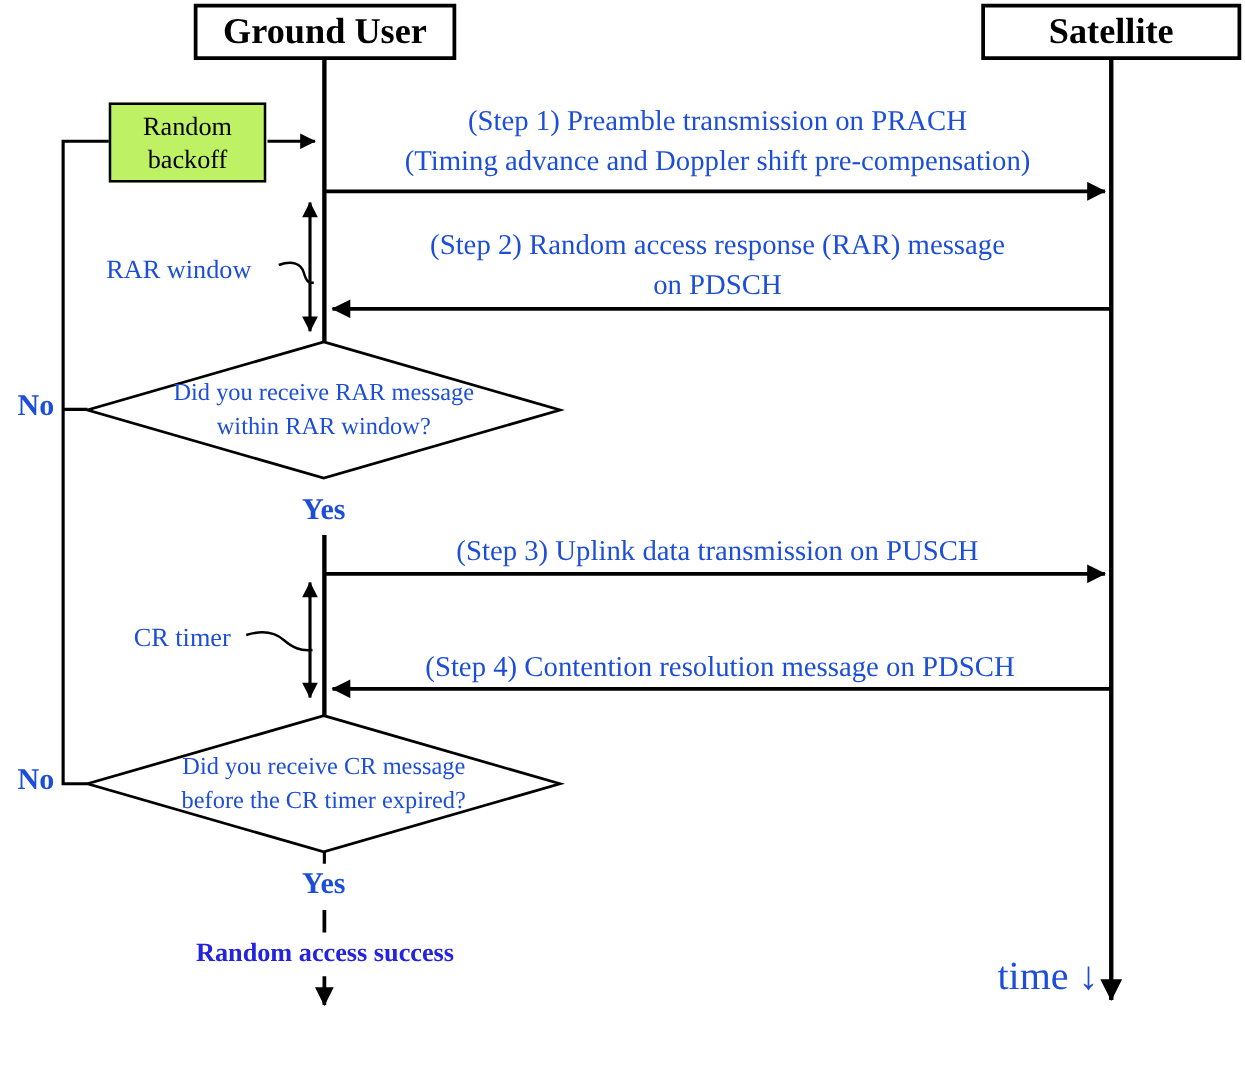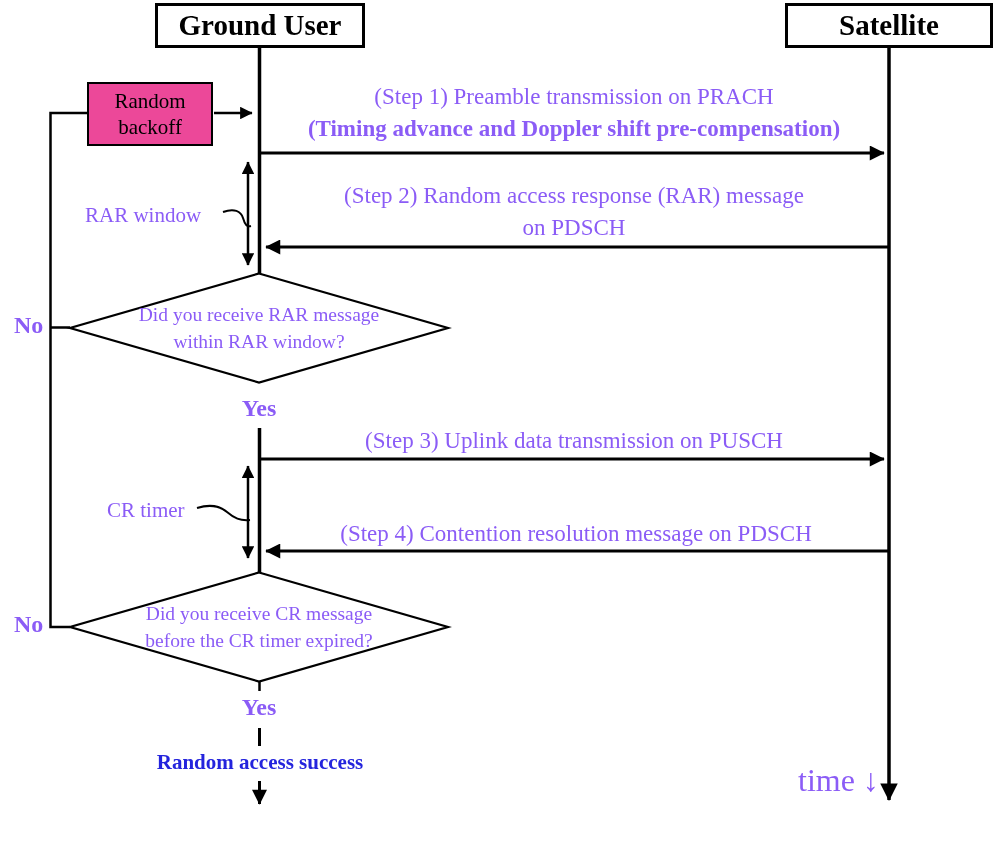--- a/index.html
+++ b/index.html
@@ -16,21 +16,21 @@
     color: #000000;
     overflow: hidden;
   }
   .layer {
     position: absolute;
     left: 0; top: 0;
   }
   .txt {
     position: absolute;
     white-space: nowrap;
-    color: #8b5cf6;
+    color: #1d4ed8;
   }
   .center {
     transform: translateX(-50%);
     text-align: center;
   }
   .actor-box {
     position: absolute;
     border: 3px solid #000000;
     background: #ffffff;
     display: flex;
@@ -39,21 +39,21 @@
     font-weight: bold;
     font-size: 29px;
     box-sizing: border-box;
   }
   .ground-box { left: 155px; top: 3px; width: 210px; height: 45px; }
   .satellite-box { left: 785px; top: 3px; width: 208px; height: 45px; }
   .backoff-box {
     position: absolute;
     left: 87px; top: 82px; width: 126px; height: 64px;
     border: 2.5px solid #000000;
-    background: #ec4899;
+    background: #bef264;
     display: flex;
     align-items: center;
     justify-content: flex-end;
     text-align: center;
     font-size: 21px;
     line-height: 26px;
     box-sizing: border-box;
     white-space: normal;
   }
   .msg { font-size: 23px; }
@@ -107,21 +107,21 @@
   </div>
   <div class="actor-box satellite-box">
     <span>Satellite</span>
   </div>
 
   <div class="backoff-box">
     <span>Random backoff</span>
   </div>
 
   <div class="txt msg center" style="left:574px; top:84px;">(Step 1) Preamble transmission on PRACH</div>
-  <div class="txt msg center" style="left:574px; top:116px;font-weight:bold;">(Timing advance and Doppler shift pre-compensation)</div>
+  <div class="txt msg center" style="left:574px; top:116px;">(Timing advance and Doppler shift pre-compensation)</div>
   <div class="txt msg center" style="left:574px; top:183px;">(Step 2) Random access response (RAR) message</div>
   <div class="txt msg center" style="left:574px; top:215px;">on PDSCH</div>
   <div class="txt msg center" style="left:574px; top:428px;">(Step 3) Uplink data transmission on PUSCH</div>
   <div class="txt msg center" style="left:576px; top:521px;">(Step 4) Contention resolution message on PDSCH</div>
 
   <div class="txt timer-label" style="left:85px; top:203px;">RAR window</div>
   <div class="txt timer-label" style="left:107px; top:498px;">CR timer</div>
 
   <div class="txt decision-text center" style="left:259px; top:301px;">
     <div>Did you receive RAR message</div>

